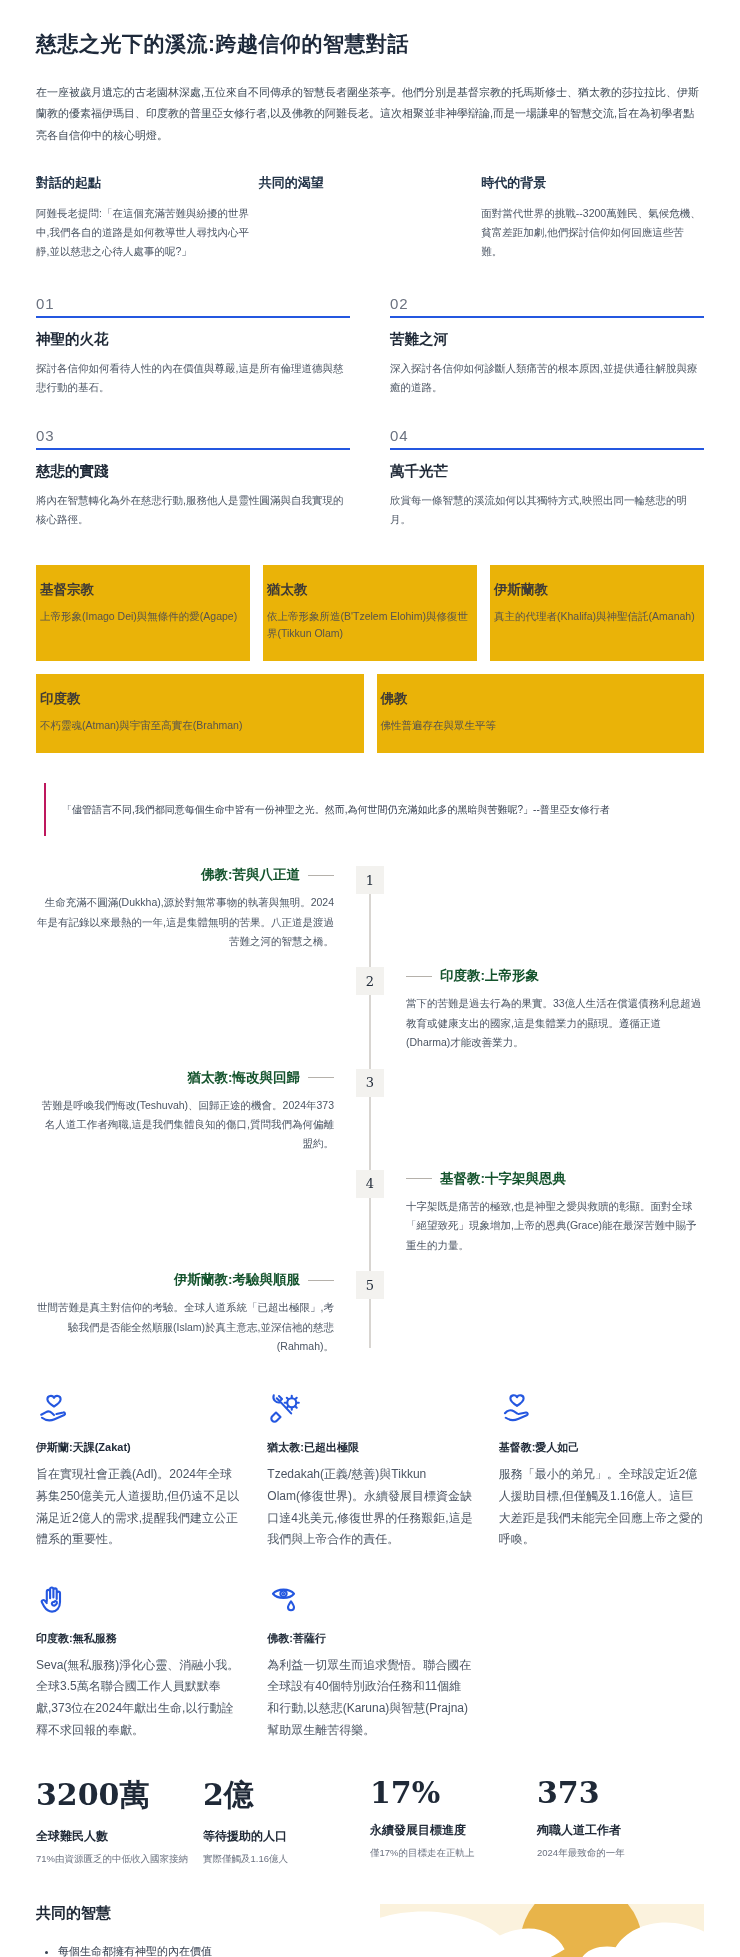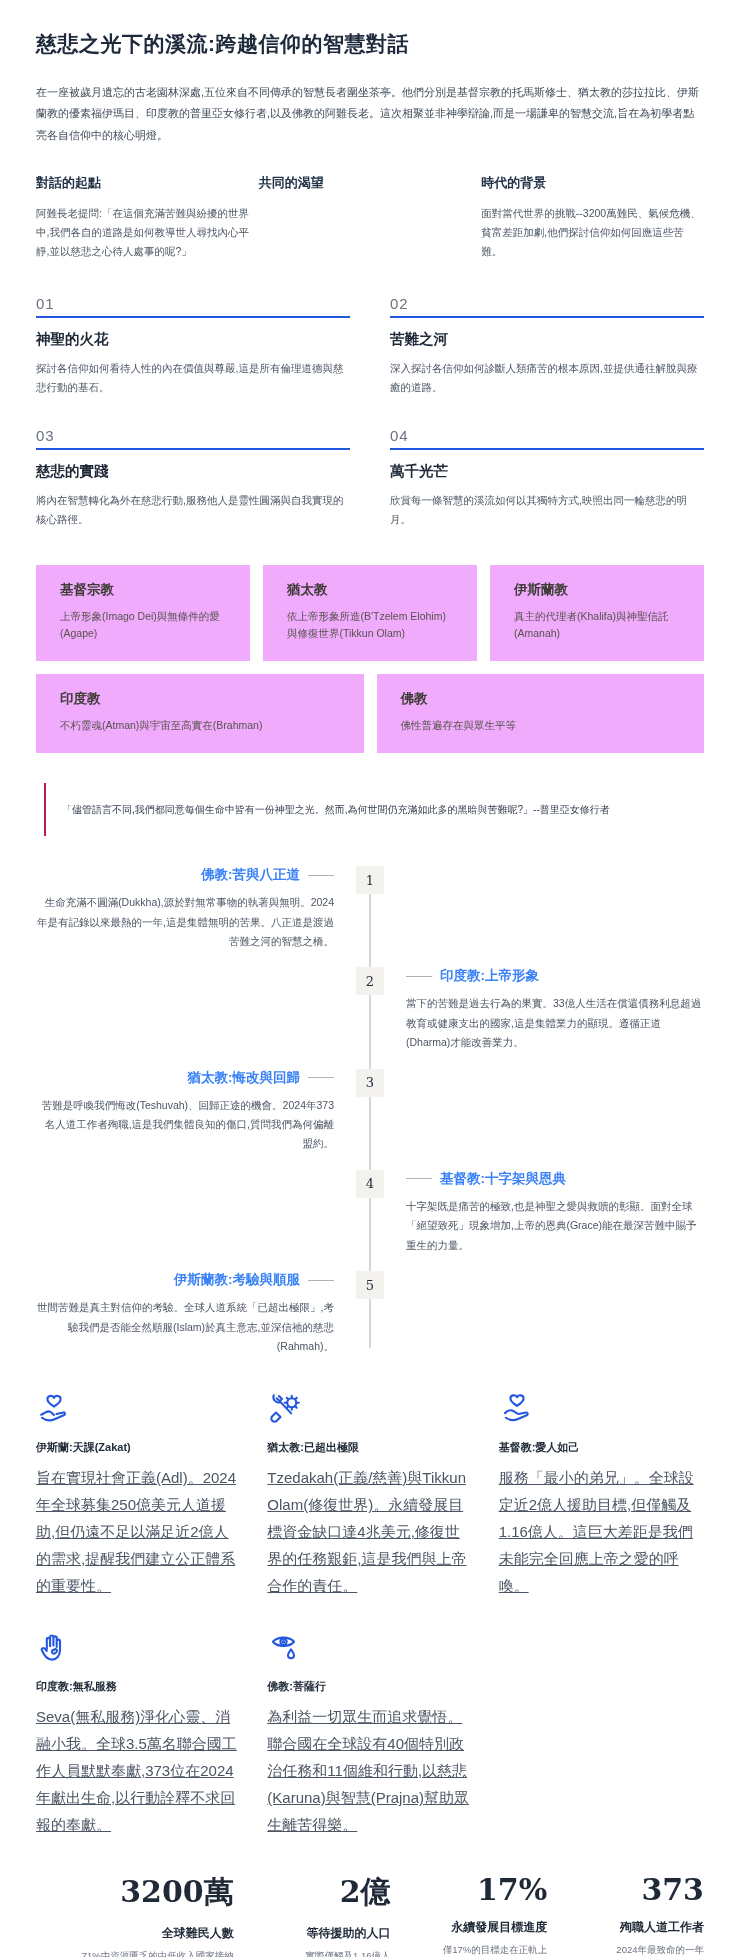--- a/index.html
+++ b/index.html
@@ -24,57 +24,57 @@
 
   
   .themes { display:grid; grid-template-columns:1fr 1fr; column-gap:40px; row-gap:30px; margin-bottom:36px; }
   .theme .num { font-size:15px; color:#6b7280; letter-spacing:1px; display:block;
                 padding-bottom:4px; border-bottom:2px solid #2457e0; margin-bottom:12px; }
   .theme h3 { font-size:14.5px; font-weight:bold; color:#1f2937; margin-bottom:10px; }
   .theme p { font-size:10.5px; line-height:1.8; color:#4b5563; }
 
   
   .cardrow { display:flex; flex-wrap:wrap; gap:13px; margin-bottom:30px; }
-  .gcard { background:#f0abfc; padding:16px 24px 18px; }
+  .gcard { background:#eab308; padding:16px 4px 18px; }
   .gcard.w3 { width:calc((100% - 26px)/3); }
   .gcard.w2 { width:calc((100% - 13px)/2); }
   .gcard h4 { font-size:13.5px; font-weight:bold; color:#3f3b36; margin-bottom:9px; }
   .gcard p { font-size:10.5px; line-height:1.7; color:#57534e; }
 
   .pullquote {
     border-left:2px solid #be185d; margin:0 0 30px 8px;
     padding:18px 0 18px 16px; font-size:10px; color:#374151; line-height:1.7;
   }
 
   
   .timeline { position:relative; margin:4px 0 34px; }
   .timeline .rail { position:absolute; left:50%; top:8px; bottom:8px; width:2px;
                     background:#d8d5d1; transform:translateX(-1px); }
   .t-item { display:grid; grid-template-columns:1fr 48px 1fr; column-gap:12px; margin-bottom:16px; position:relative; }
   .t-num { grid-column:2; width:28px; height:28px; margin:0 auto; background:#f3f2ef;
            font-family:"DejaVu Serif", serif; font-size:13px; color:#1f2937;
            display:flex; align-items:center; justify-content:center; z-index:1; }
   .t-body-left  { grid-column:1; grid-row:1; text-align:right; }
   .t-body-right { grid-column:3; grid-row:1; text-align:left; }
-  .t-title { font-size:13.5px; font-weight:bold; color:#3b82f6; margin-bottom:9px;
+  .t-title { font-size:13.5px; font-weight:bold; color:#14532d; margin-bottom:9px;
              display:flex; align-items:center; gap:8px; }
   .t-body-left  .t-title { justify-content:flex-end; }
   .t-conn { width:26px; height:1px; background:#b5b1ab; display:inline-block; }
   .t-text { font-size:10.5px; line-height:1.85; color:#4b5563; }
 
   
   .practices { display:grid; grid-template-columns:repeat(3,1fr); column-gap:26px; row-gap:30px; margin-bottom:34px; }
   .practice .p-icon { height:38px; margin-bottom:12px; }
   .practice .p-icon svg { width:36px; height:36px; stroke:#2457e0; fill:none;
                           stroke-width:1.4; stroke-linecap:round; stroke-linejoin:round; }
   .practice h4 { font-size:11px; font-weight:bold; color:#1f2937; margin-bottom:9px; }
-  .practice p { font-size:15px; line-height:1.8; color:#4b5563;text-decoration:underline; }
-
-  
-  .stats { display:grid; grid-template-columns:repeat(4,1fr); text-align:right; margin-bottom:38px;margin-left:41px; }
+  .practice p { font-size:12px; line-height:1.8; color:#4b5563; }
+
+  
+  .stats { display:grid; grid-template-columns:repeat(4,1fr); text-align:left; margin-bottom:38px; }
   .stat .value { font-family:"DejaVu Serif", serif; font-size:30px; font-weight:bold;
                  color:#1f2937; margin-bottom:12px; }
   .stat .label { font-size:12px; font-weight:bold; color:#1f2937; margin-bottom:8px; }
   .stat .sub { font-size:9.5px; color:#6b7280; }
 
   
   .wisdom-wrap { display:grid; grid-template-columns:1fr 324px; column-gap:20px; margin-bottom:34px; }
   .wisdom h2 { font-size:15px; font-weight:bold; color:#1f2937; margin-bottom:16px; }
   .wisdom ul { list-style:disc; padding-left:22px; }
   .wisdom li { font-size:11px; line-height:2.3; color:#374151; }

